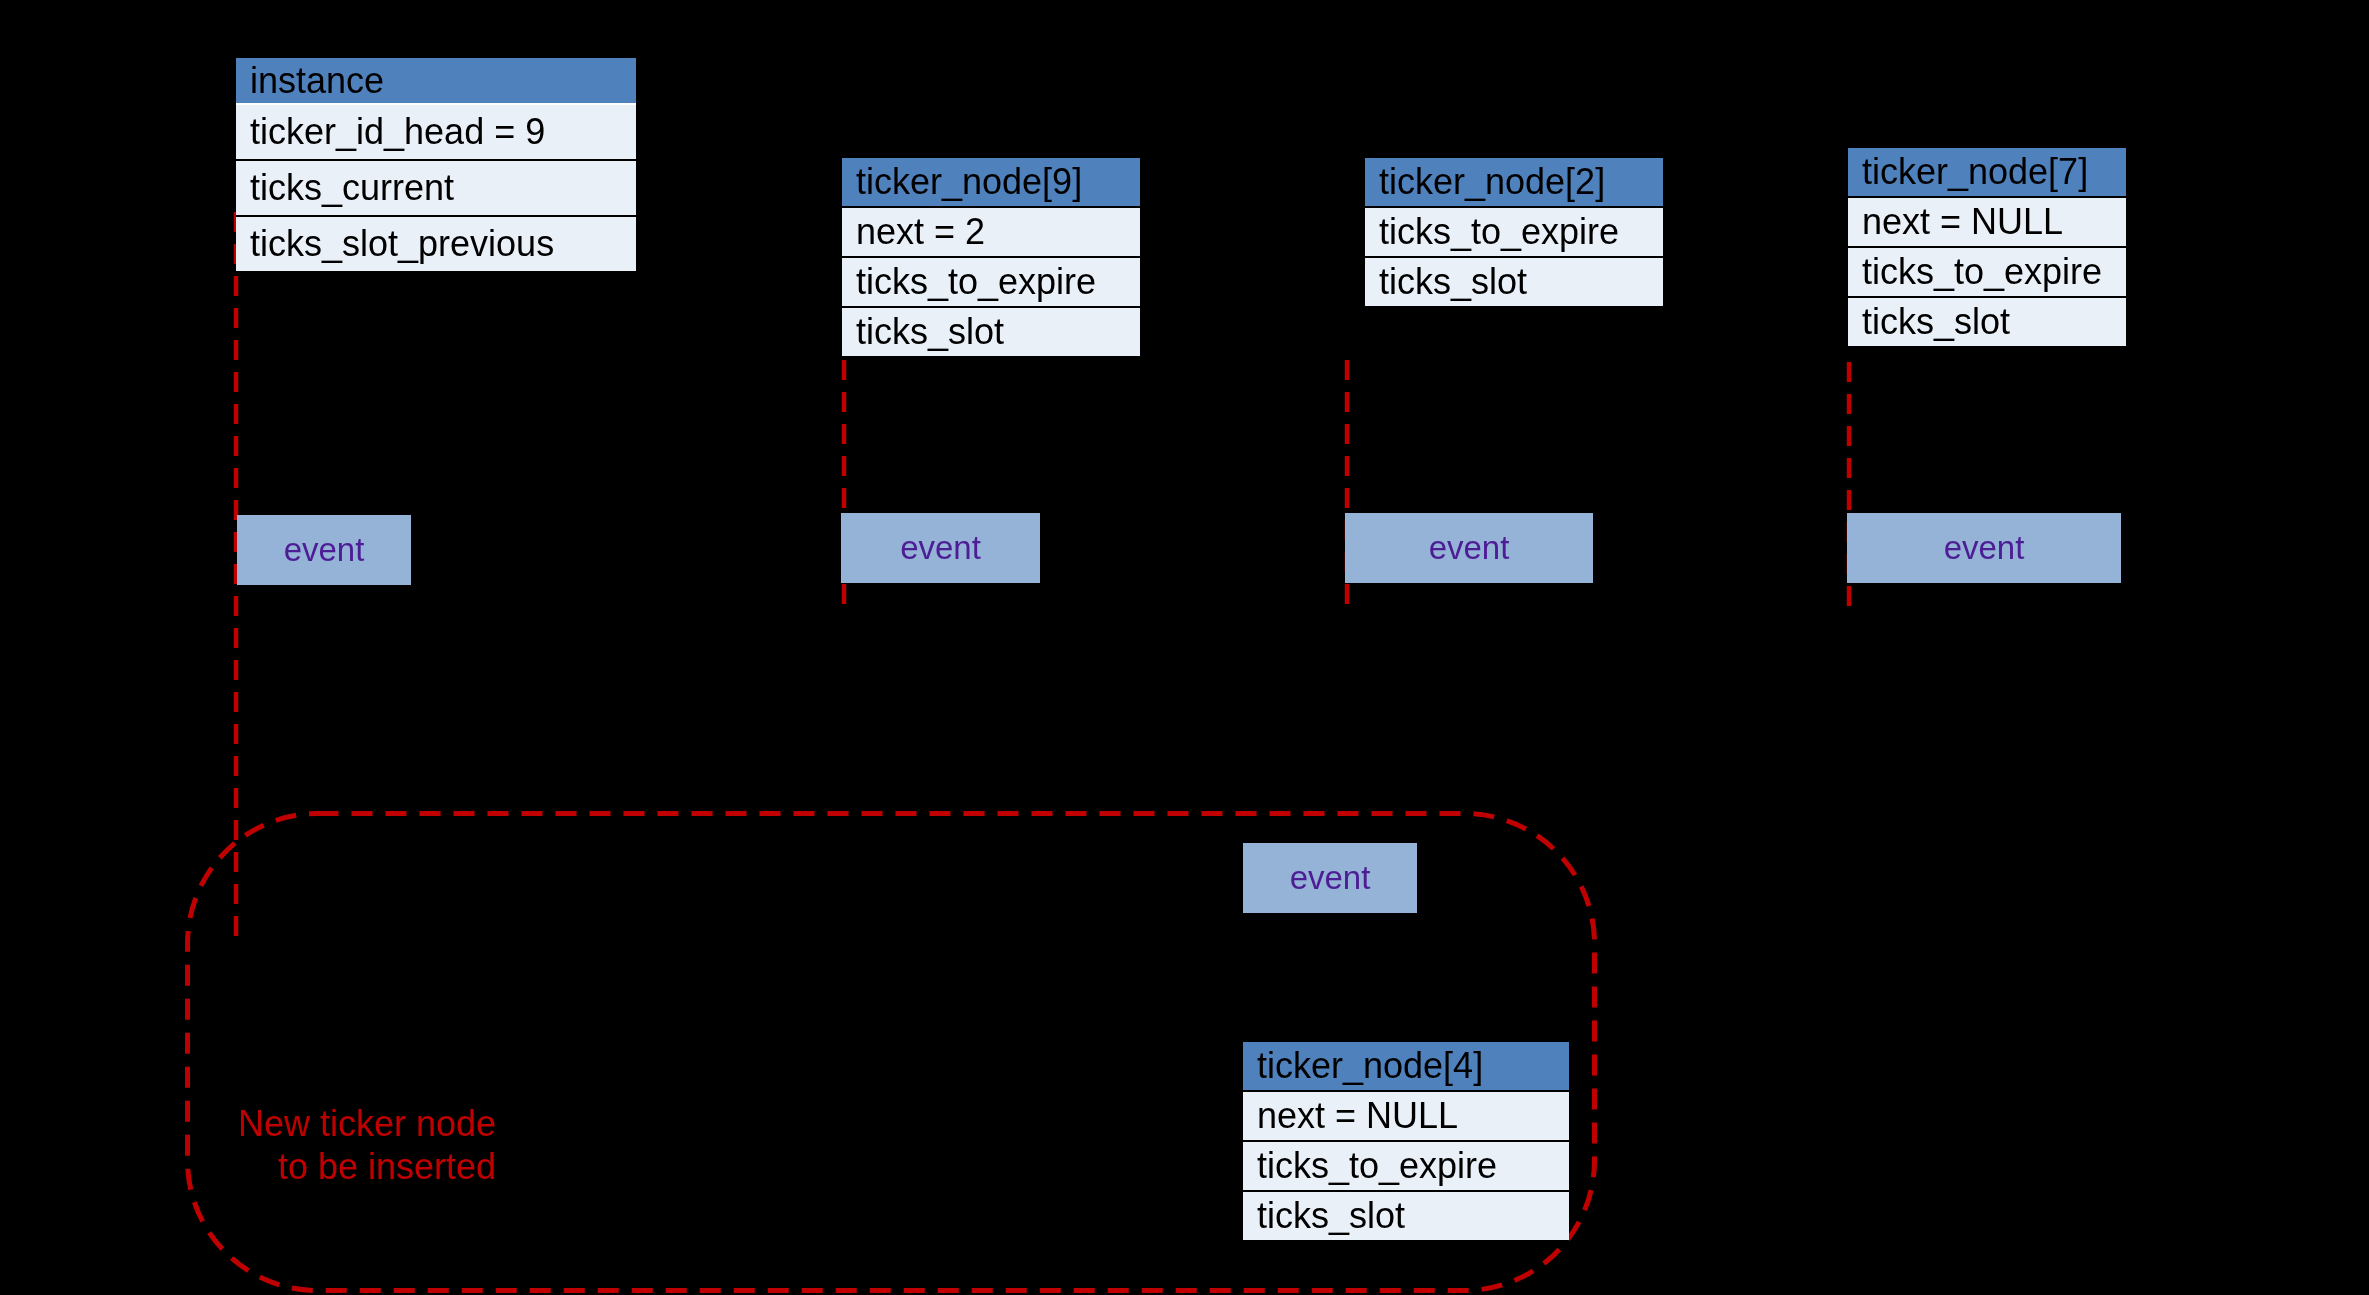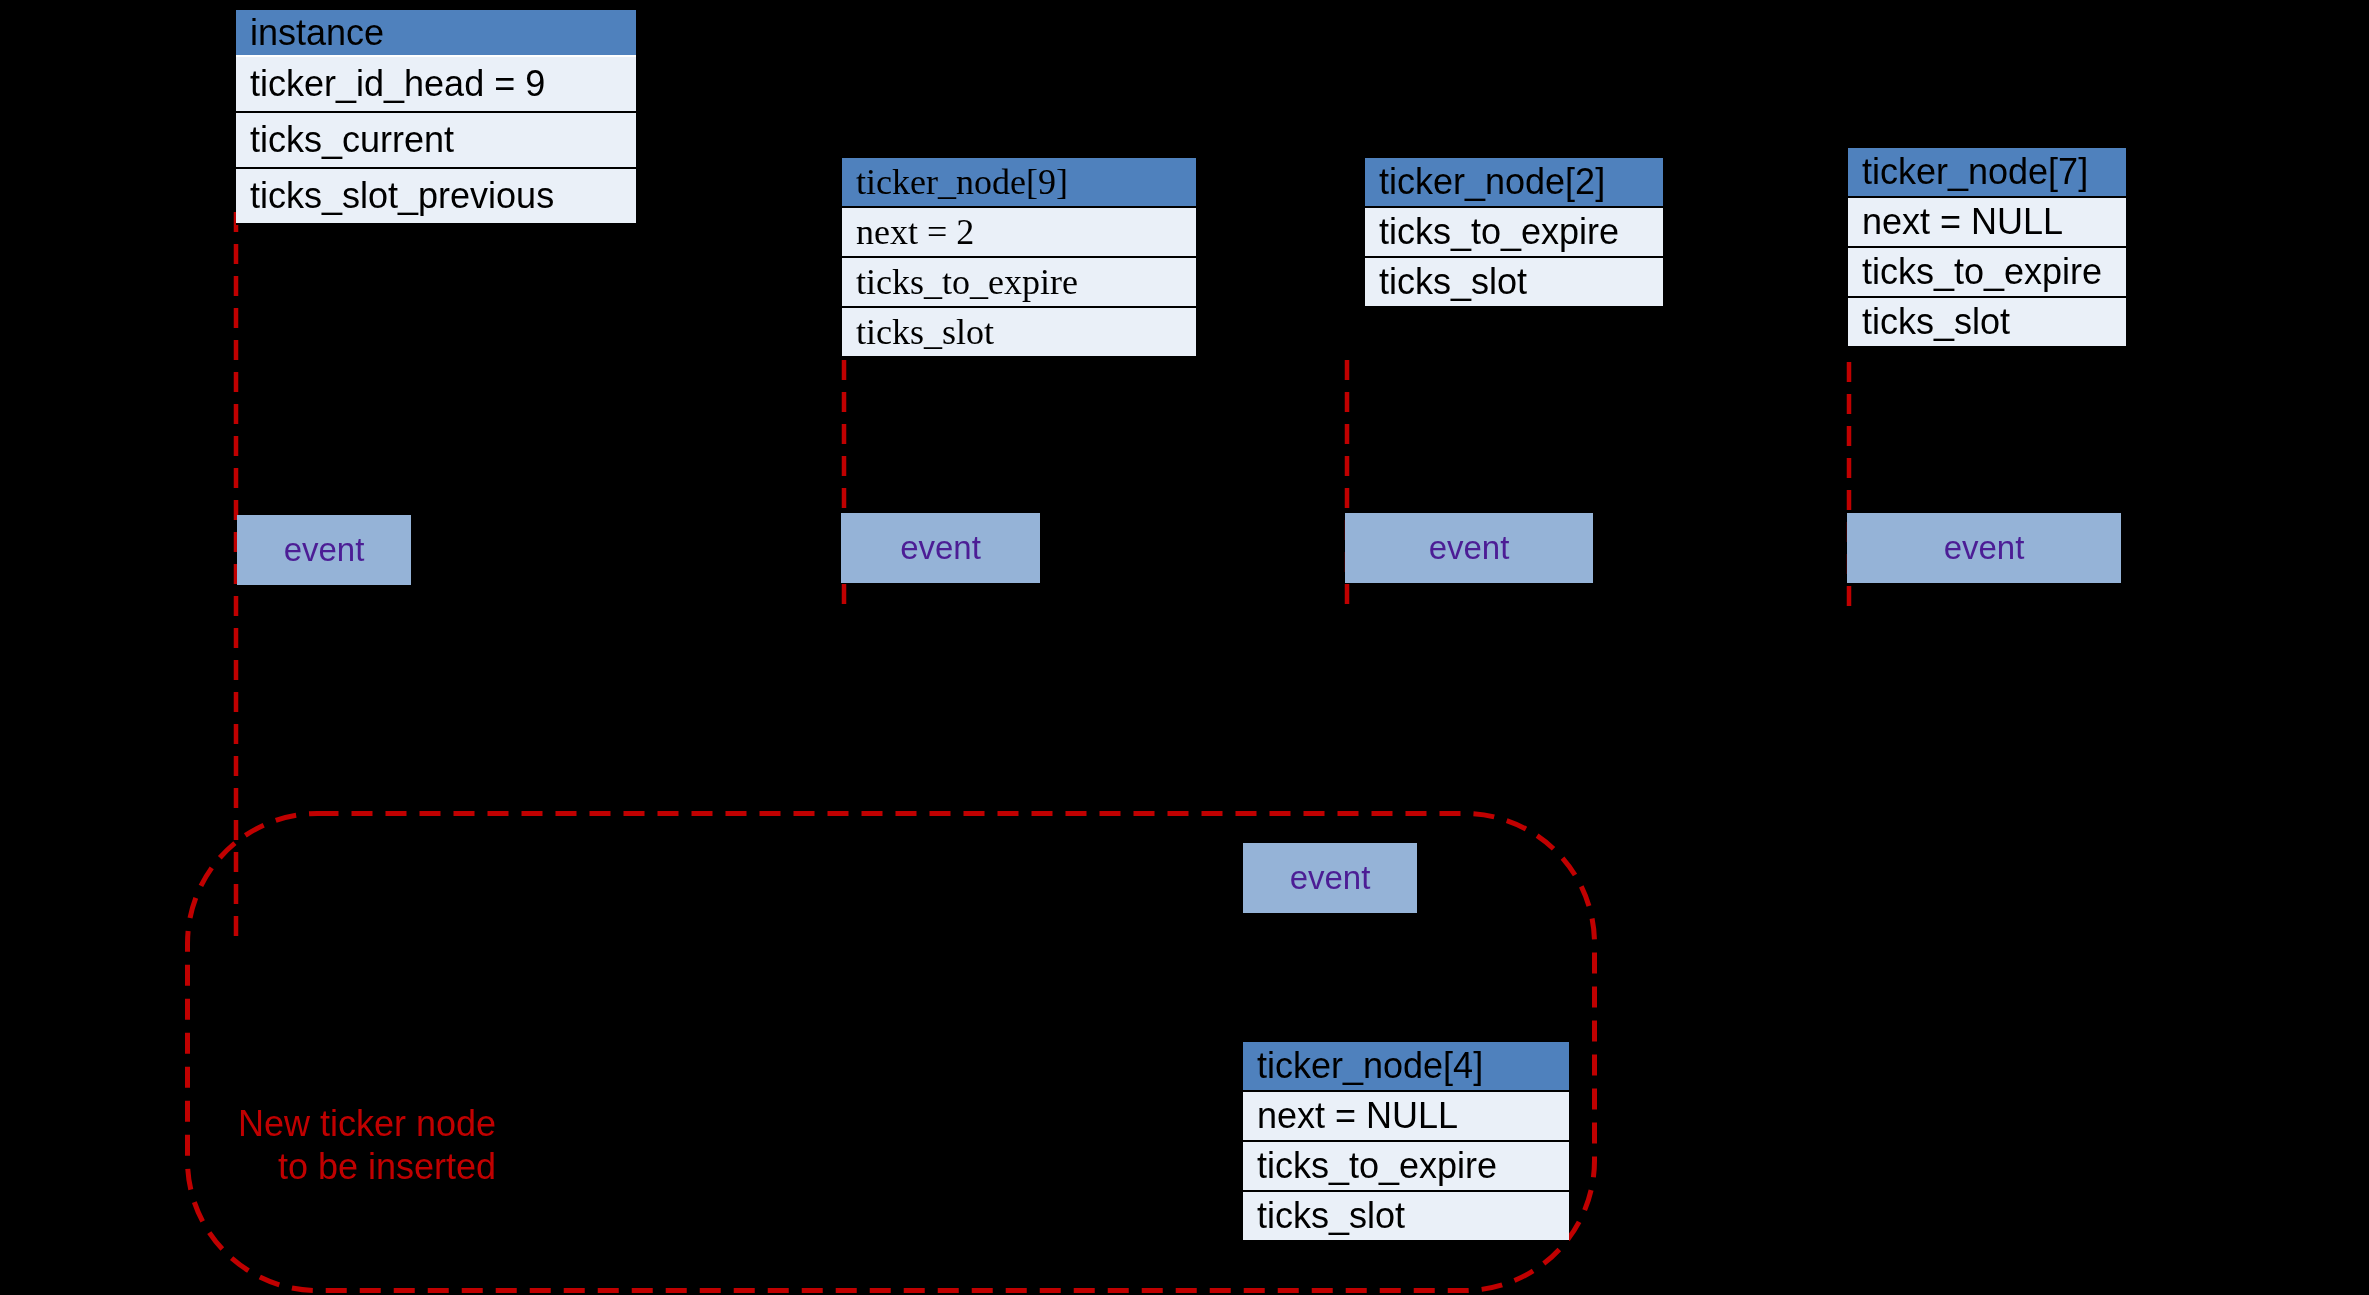--- a/index.html
+++ b/index.html
@@ -43,20 +43,21 @@
     height: 50px;
     box-sizing: border-box;
     border-bottom: 2px solid #000000;
     display: flex;
     align-items: center;
     padding-left: 14px;
   }
   .tbl.instance .hdr {
     height: 47px;
     border-bottom-color: #FFFFFF;
+    margin-top: 48px;
   }
   .tbl.instance .trow {
     height: 56px;
   }
   
   .event-box {
     position: absolute;
     z-index: 2;
     background: #95B3D7;
     display: flex;
@@ -89,21 +90,21 @@
     <rect x="187.5" y="813.5" width="1407" height="477" rx="130" ry="130" fill="none" stroke="#C00000" stroke-width="5" stroke-dasharray="21 13"></rect>
   </svg>
 
   <div class="tbl instance" style="left:236px; top:10px; width:400px;">
     <div class="hdr">instance</div>
     <div class="trow">ticker_id_head = 9</div>
     <div class="trow">ticks_current</div>
     <div class="trow">ticks_slot_previous</div>
   </div>
 
-  <div class="tbl" style="left:842px; top:158px; width:354px;font-family:Liberation Serif, serif;">
+  <div class="tbl" style="left:842px; top:158px; width:298px;">
     <div class="hdr">ticker_node[9]</div>
     <div class="trow">next = 2</div>
     <div class="trow">ticks_to_expire</div>
     <div class="trow">ticks_slot</div>
   </div>
 
   <div class="tbl" style="left:1345px; top:158px; width:298px;padding-left:20px;">
     <div class="hdr">ticker_node[2]</div>
     <div class="trow">ticks_to_expire</div>
     <div class="trow">ticks_slot</div>

